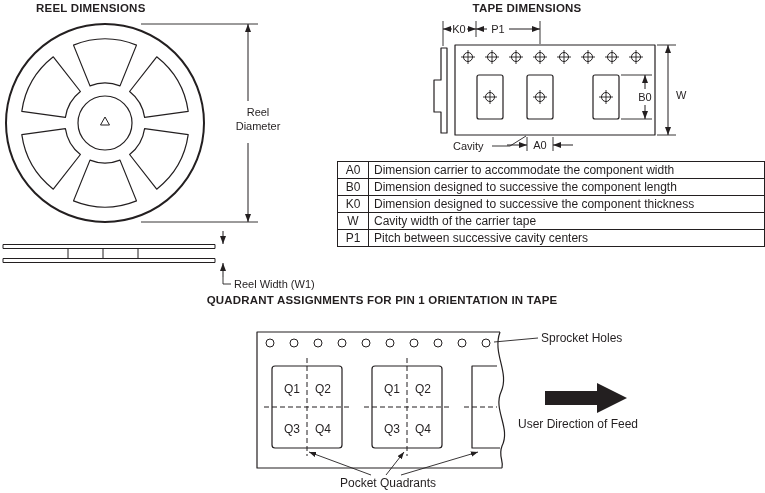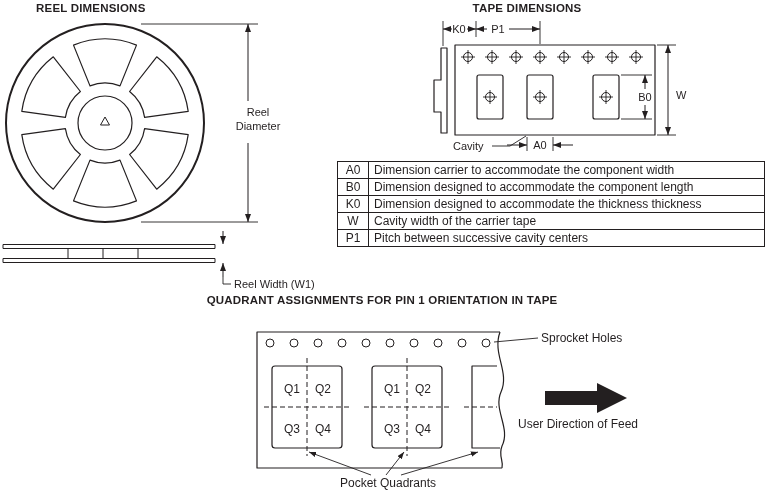--- a/index.html
+++ b/index.html
@@ -198,25 +198,25 @@
 </svg>
 
 <table class="dim-table">
   <tbody>
     <tr>
       <td class="code">A0</td>
       <td class="desc">Dimension carrier to accommodate the component width</td>
     </tr>
     <tr>
       <td class="code">B0</td>
-      <td class="desc">Dimension designed to accommodate the component length</td>
+      <td class="desc">Dimension designed to successive the component length</td>
     </tr>
     <tr>
       <td class="code">K0</td>
-      <td class="desc">Dimension designed to accommodate the thickness thickness</td>
+      <td class="desc">Dimension designed to successive the component thickness</td>
     </tr>
     <tr>
       <td class="code">W</td>
       <td class="desc">Cavity width of the carrier tape</td>
     </tr>
     <tr>
       <td class="code">P1</td>
       <td class="desc">Pitch between successive cavity centers</td>
     </tr>
   </tbody>

